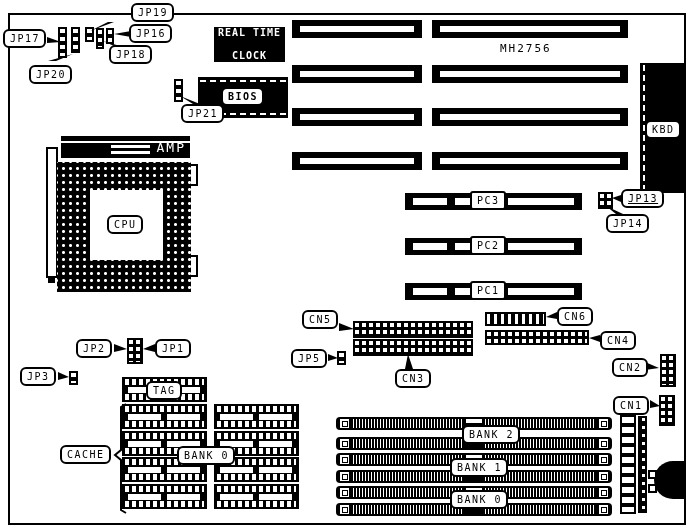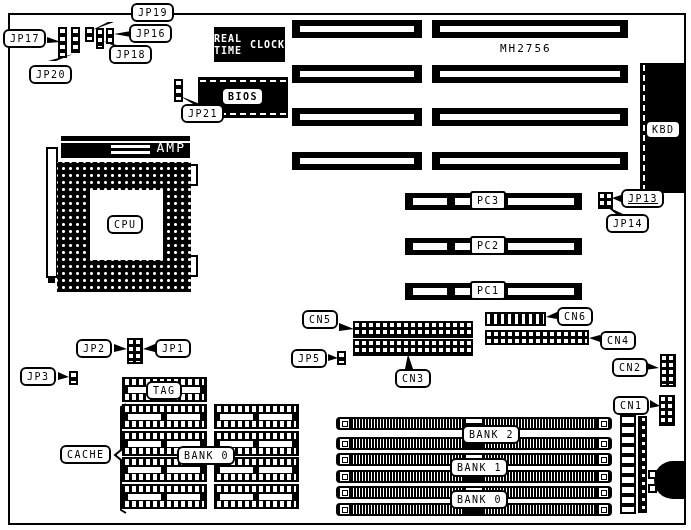--- a/index.html
+++ b/index.html
@@ -61,21 +61,21 @@
   .cpu-socket {
     position:absolute; left:57px; top:162px; width:134px; height:130px; z-index:10;
     background-color:#000;
     background-image: radial-gradient(circle, #fff 1.3px, rgba(0,0,0,0) 1.6px);
     background-size:7px 7px; background-position:3px 3px;
   }
   .cpu-inner { position:absolute; left:33px; top:28px; width:73px; height:70px; background:#fff; }
   .white-tab { position:absolute; background:#fff; border:2px solid #000; z-index:9; }
   .blackbox { position:absolute; background:#000; z-index:10; }
   .rtc-text {
-    position:absolute; inset:0; display:flex; flex-direction:row; align-items:center; justify-content:flex-end;
+    position:absolute; inset:0; display:flex; flex-direction:column; align-items:center; justify-content:space-between;
     color:#fff; font-weight:bold; font-size:10px; line-height:12px; letter-spacing:1px;
   }
   .bios-dash { position:absolute; left:2px; right:2px; top:3px; bottom:3px; border-top:2px dashed #fff; border-bottom:2px dashed #fff; }
   .kbd-dash { position:absolute; left:3px; top:2px; bottom:2px; border-left:2px dashed #fff; }
   .plain-text { position:absolute; z-index:15; font-size:11px; letter-spacing:2px; color:#000; }
   .amp-text { position:absolute; right:4px; top:4px; color:#fff; font-size:13px; letter-spacing:2px; z-index:11; }
   svg.overlay { position:absolute; left:0; top:0; z-index:20; pointer-events:none; }
 </style>
 </head>
 <body>

